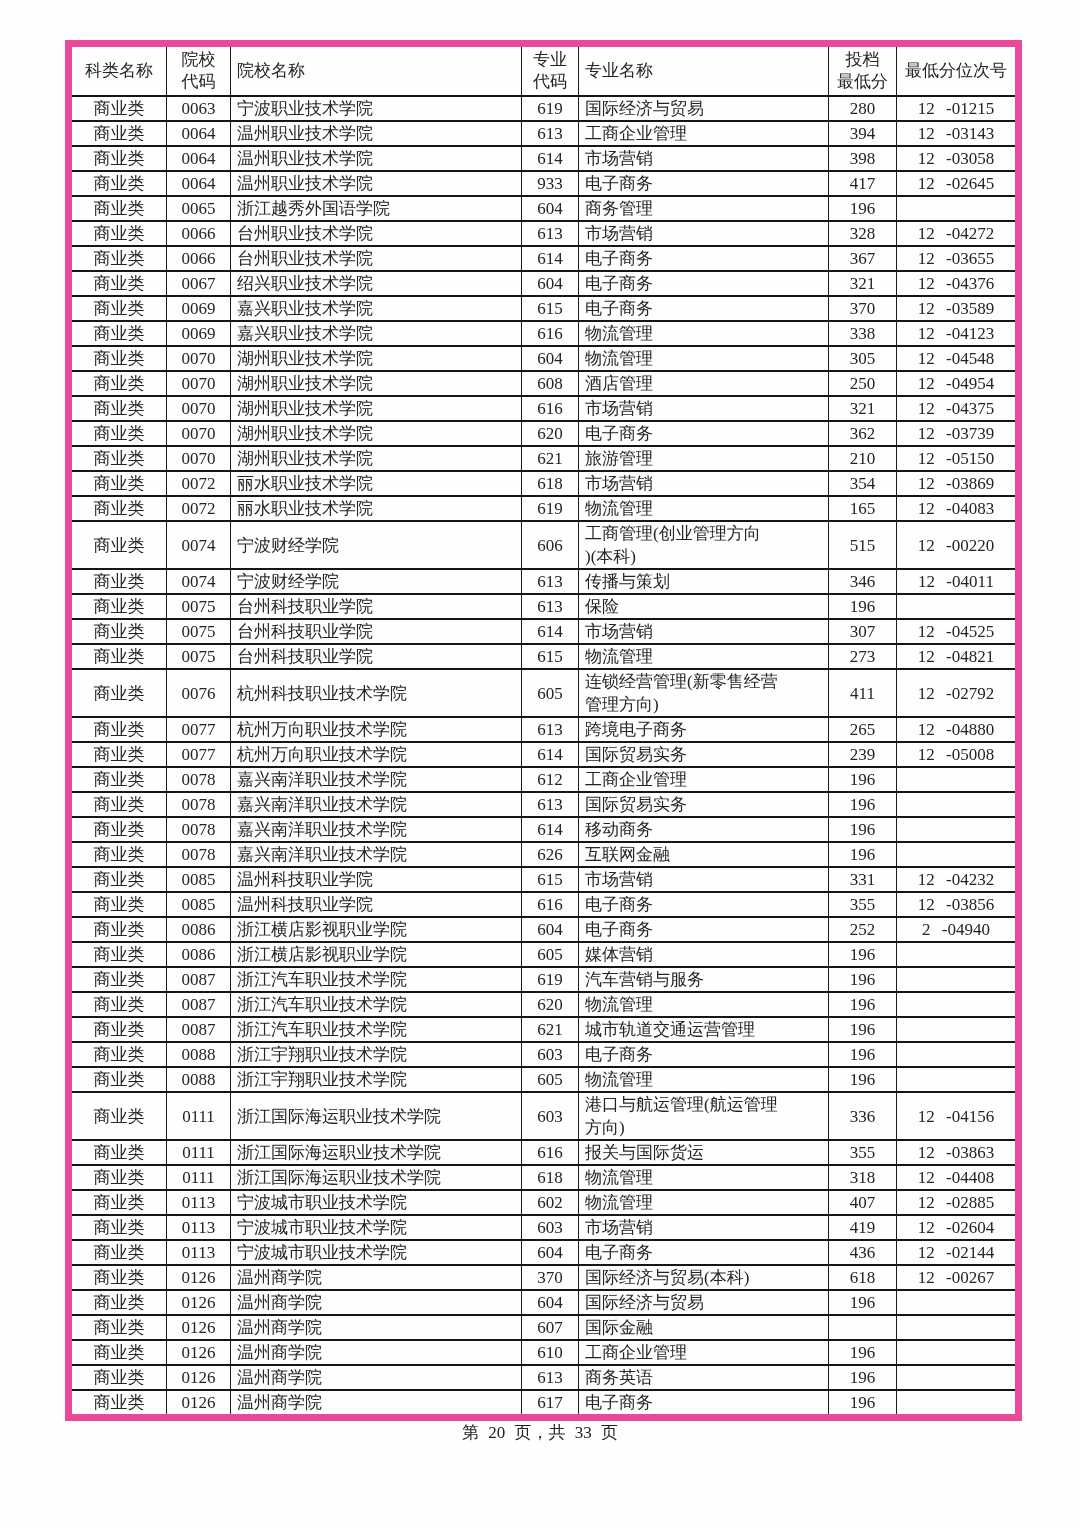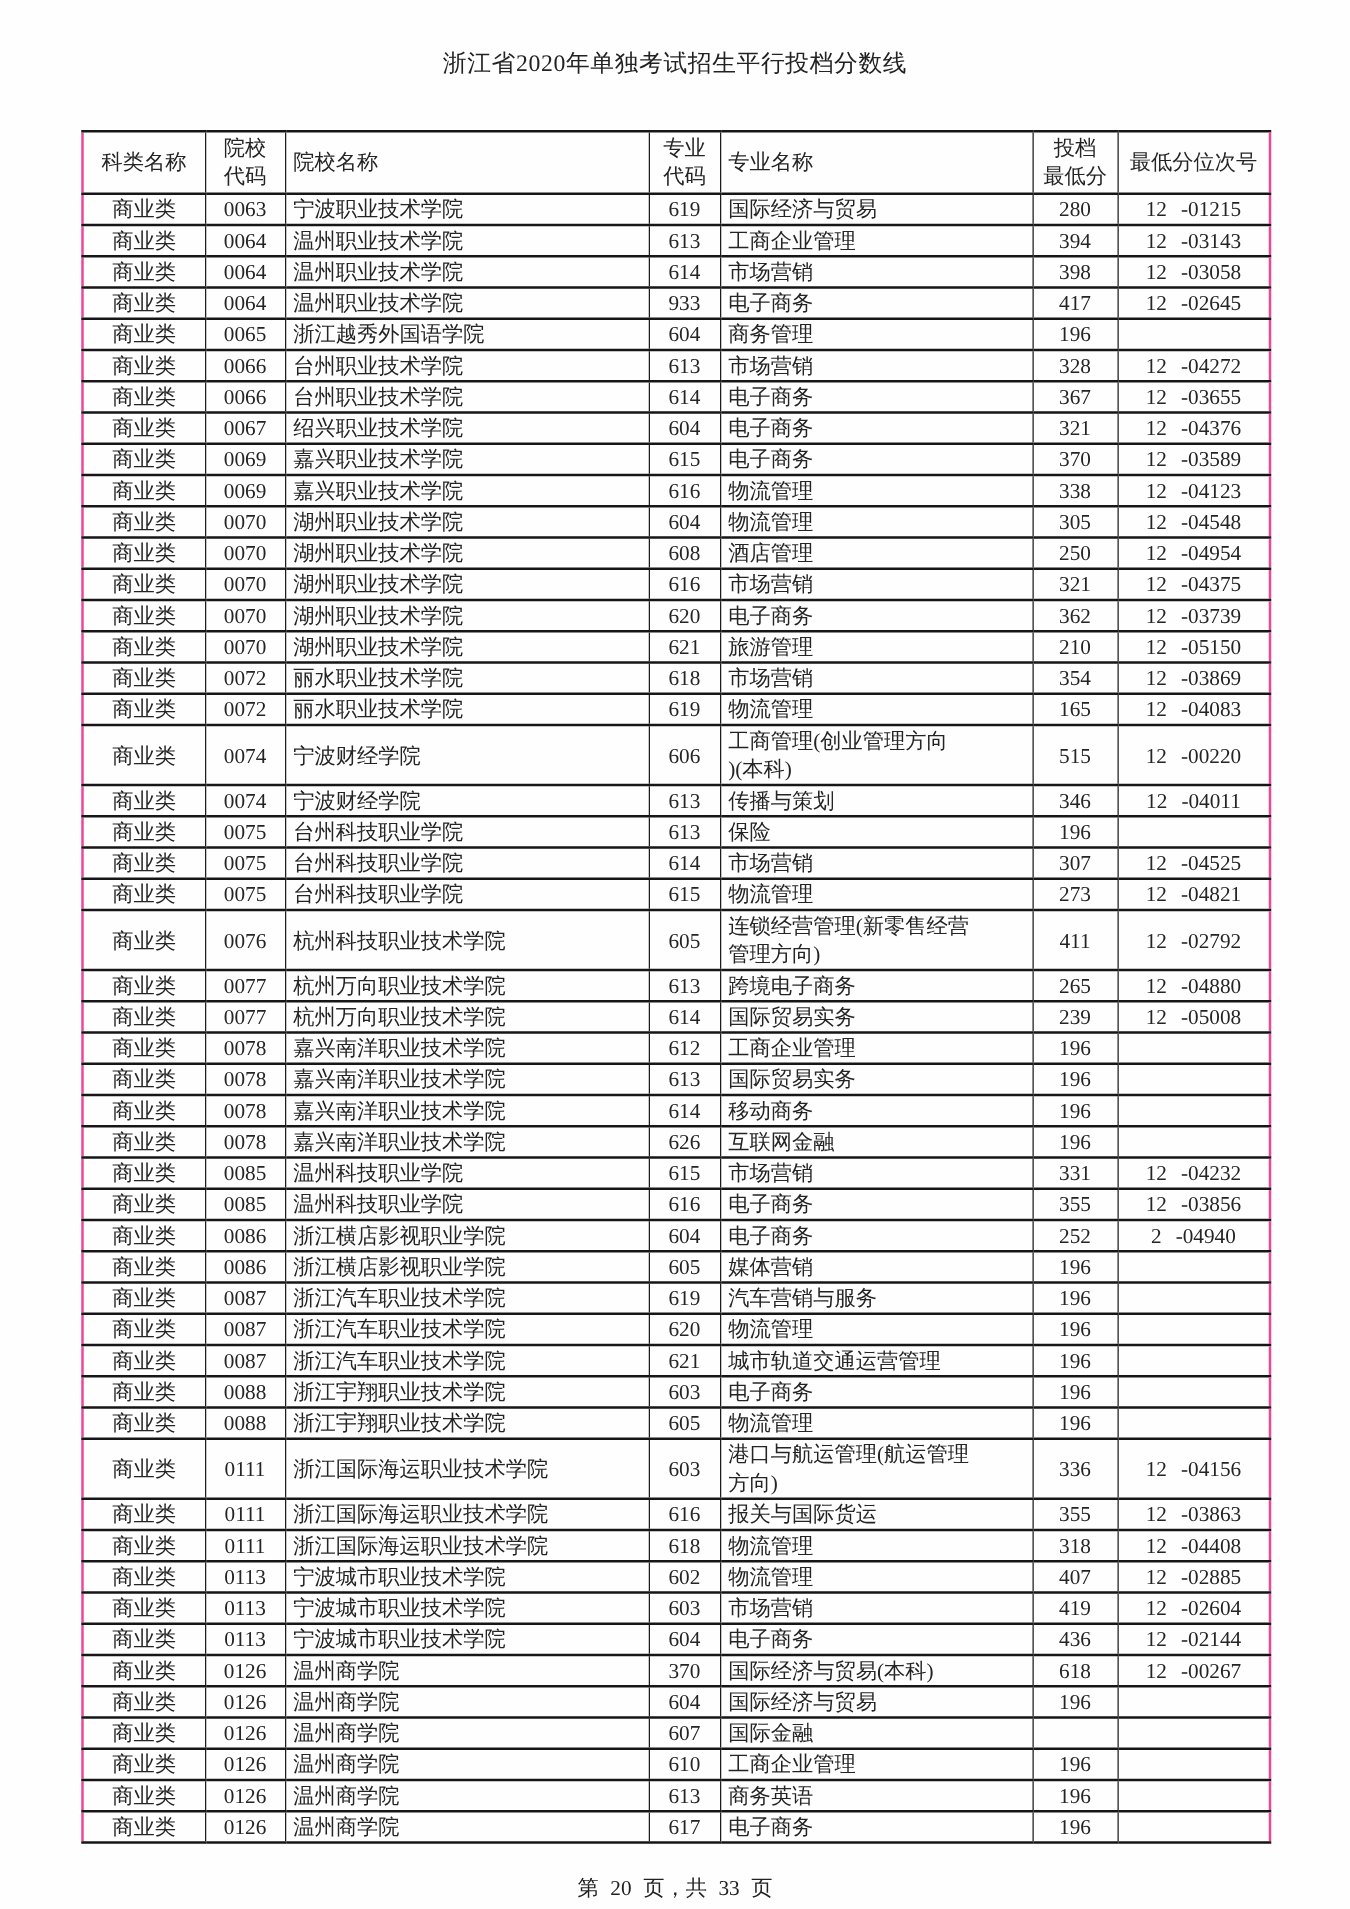--- a/index.html
+++ b/index.html
@@ -24,21 +24,21 @@
     text-align: center;
     font-size: 19px;
     letter-spacing: 0.5px;
     color: #222;
   }
   table.score-table {
     border-collapse: collapse;
     table-layout: fixed;
     width: 950px;
     margin: 40px 0 0 65px;
-    border: 2px solid #ec4899;
+    border: 7px solid #ec4899;
   }
   .score-table th, .score-table td {
     border-top: 2px solid #161616;
     border-bottom: 2px solid #161616;
     border-left: 1.5px solid #1c1c1c;
     border-right: 1.5px solid #1c1c1c;
     font-size: 17px;
     font-weight: normal;
     text-align: center;
     vertical-align: middle;
@@ -59,33 +59,31 @@
   .score-table .col-school, .score-table .col-major {
     text-align: left;
     padding-left: 6px;
   }
   .score-table .col-rank {
     word-spacing: 7px;
   }
   .doc-footer {
     width: 950px;
     margin-left: 65px;
-    margin-top: 24px;
     text-align: center;
     font-size: 17px;
     word-spacing: 5px;
     color: #222;
   }
 </style>
 </head>
 <body>
 
 <div class="page">
 
-  <div class="doc-title">浙江省2020年单独考试招生平行投档分数线</div>
 
   <table class="score-table">
     <colgroup>
       <col style="width:98px">
       <col style="width:64px">
       <col style="width:291px">
       <col style="width:57px">
       <col style="width:250px">
       <col style="width:68px">
       <col style="width:122px">

